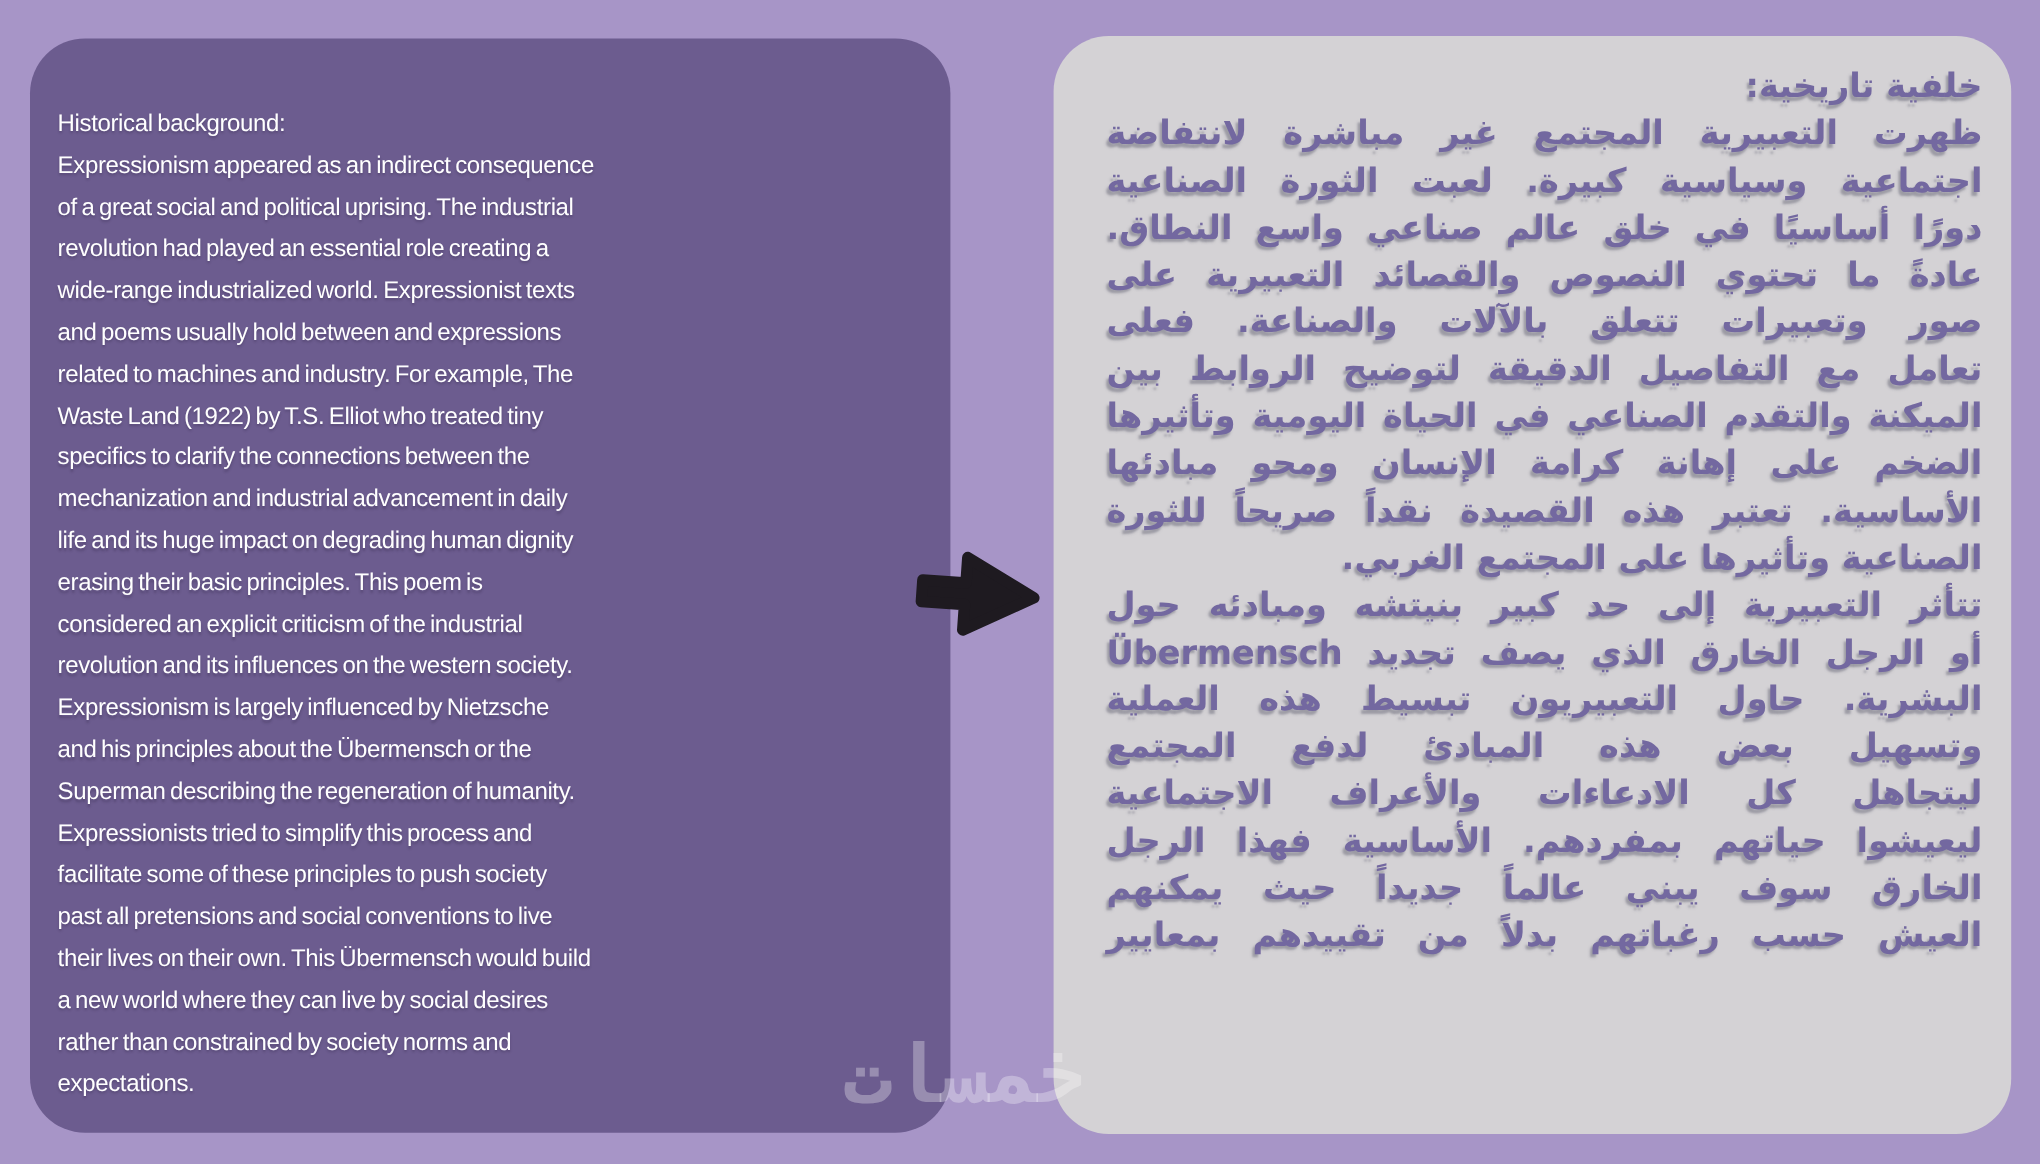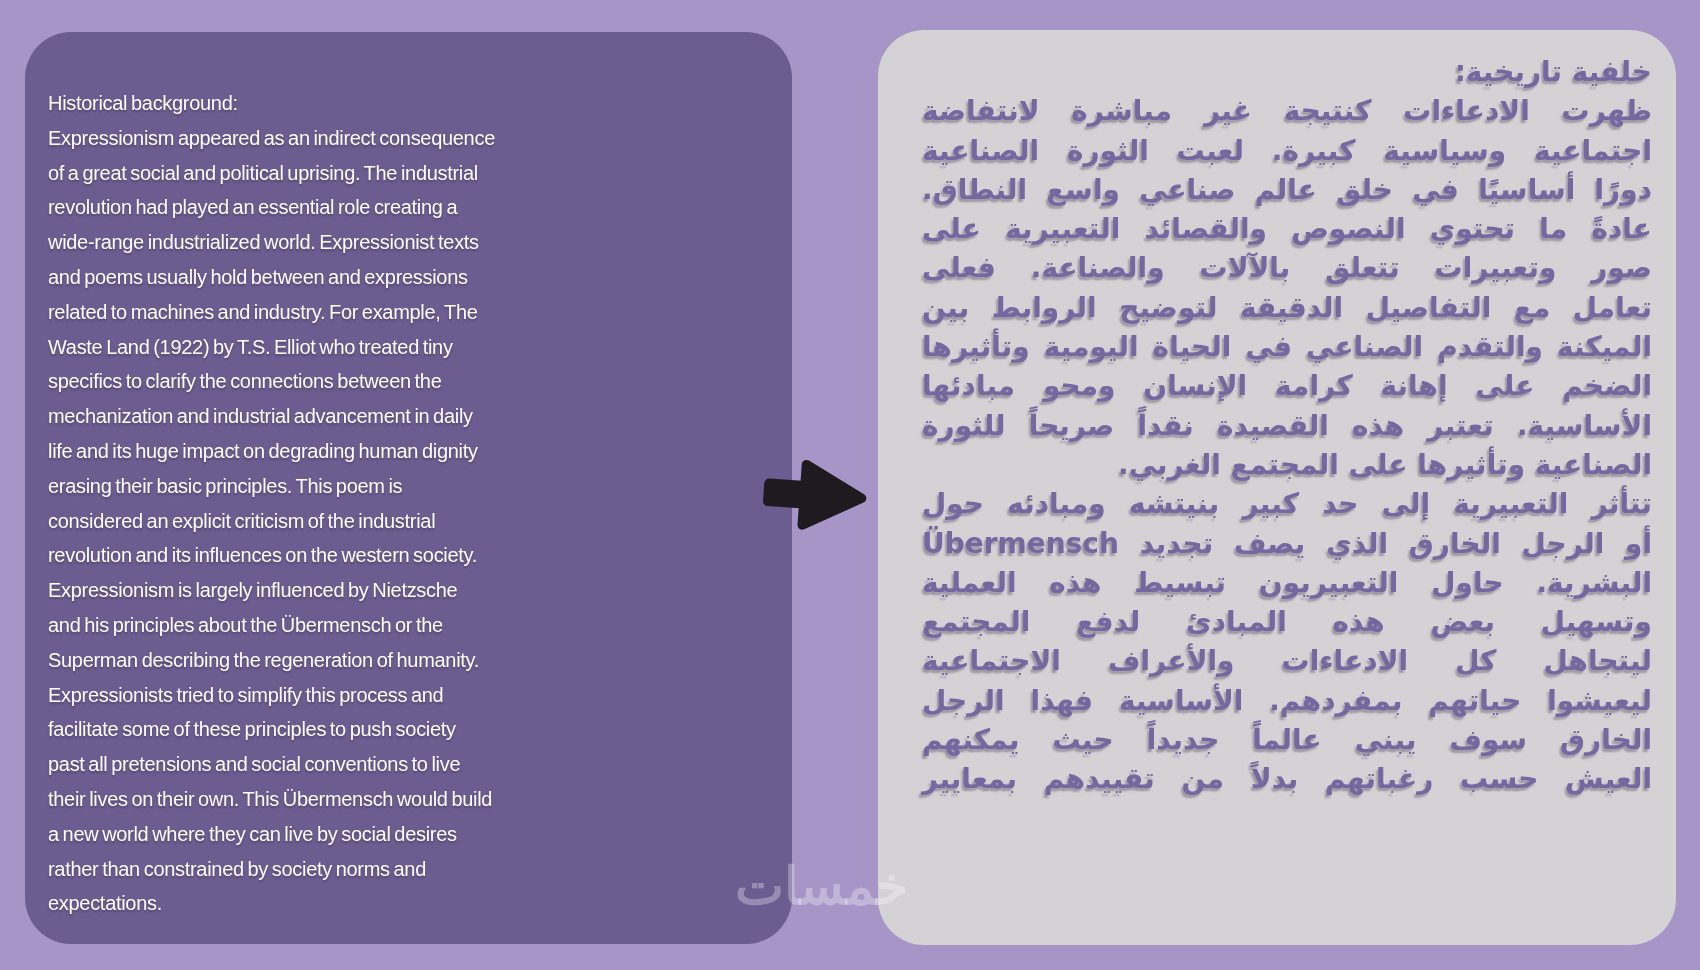--- a/index.html
+++ b/index.html
@@ -55,29 +55,28 @@
   .ar-lines > div.ltr{
     direction:ltr;
   }
   .arrow-wrap{
     position:absolute;left:762px;top:436px;width:106px;height:118px;
     transform:rotate(4deg);
   }
   .arrow-wrap svg{width:100%;height:100%;display:block;}
   .watermark{
     position:absolute;left:703px;top:856px;
-    font-family:Liberation Serif, serif;
+    font-family:Liberation Mono, monospace;
     font-weight:bold;
-    font-size:52px;
+    font-size:67px;
     letter-spacing:2px;
     color:rgba(255,255,255,0.30);
     direction:rtl;
     pointer-events:none;
     z-index:5;
-    margin-left:32px;
   }
 </style>
 </head>
 <body>
 
 <section class="panel left">
   <div class="en-lines">
       <div>Historical background:</div>
       <div>Expressionism appeared as an indirect consequence</div>
       <div>of a great social and political uprising. The industrial</div>
@@ -107,21 +106,21 @@
 
 <div class="arrow-wrap">
   <svg viewBox="0 0 100 100">
     <path d="M6 42 L40 42 L40 22 L94 50 L40 79 L40 59 L6 59 Z" fill="var(--arrow)" stroke="var(--arrow)" stroke-width="9" stroke-linejoin="round" stroke-linecap="round"></path>
   </svg>
 </div>
 
 <section class="panel right">
   <div class="ar-lines" dir="rtl">
       <div class="right">خلفية تاريخية:</div>
-      <div>ظهرت الادعاءات كنتيجة غير مباشرة لانتفاضة</div>
+      <div>ظهرت التعبيرية المجتمع غير مباشرة لانتفاضة</div>
       <div>اجتماعية وسياسية كبيرة. لعبت الثورة الصناعية</div>
       <div>دورًا أساسيًا في خلق عالم صناعي واسع النطاق.</div>
       <div>عادةً ما تحتوي النصوص والقصائد التعبيرية على</div>
       <div>صور وتعبيرات تتعلق بالآلات والصناعة. فعلى</div>
       <div>تعامل مع التفاصيل الدقيقة لتوضيح الروابط بين</div>
       <div>الميكنة والتقدم الصناعي في الحياة اليومية وتأثيرها</div>
       <div>الضخم على إهانة كرامة الإنسان ومحو مبادئها</div>
       <div>الأساسية. تعتبر هذه القصيدة نقداً صريحاً للثورة</div>
       <div class="right">الصناعية وتأثيرها على المجتمع الغربي.</div>
       <div>تتأثر التعبيرية إلى حد كبير بنيتشه ومبادئه حول</div>

